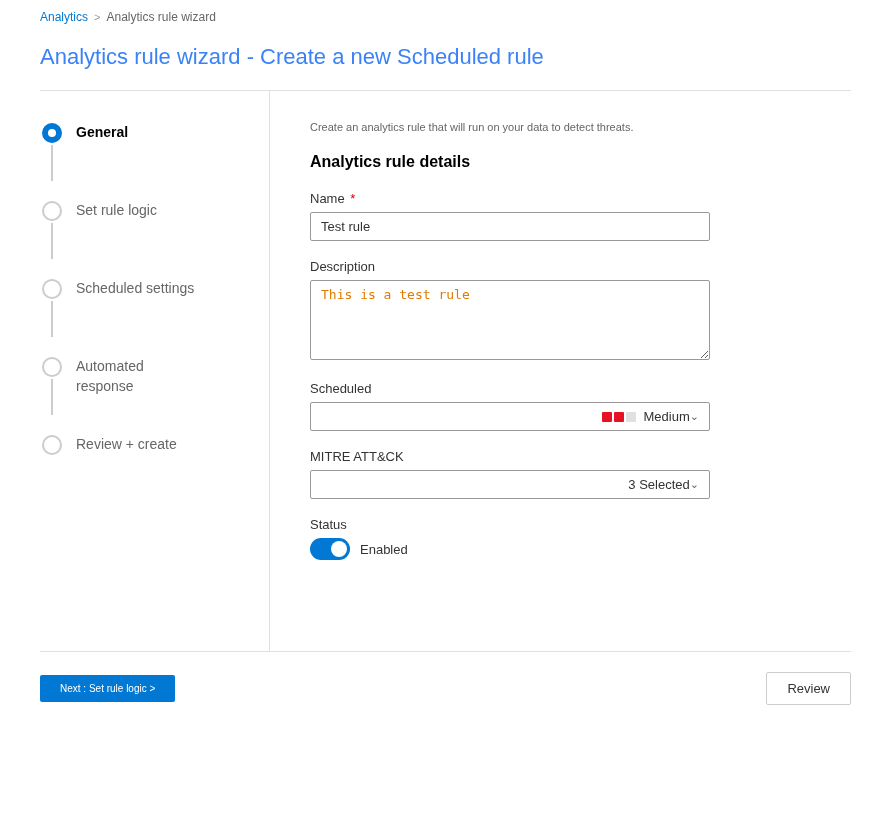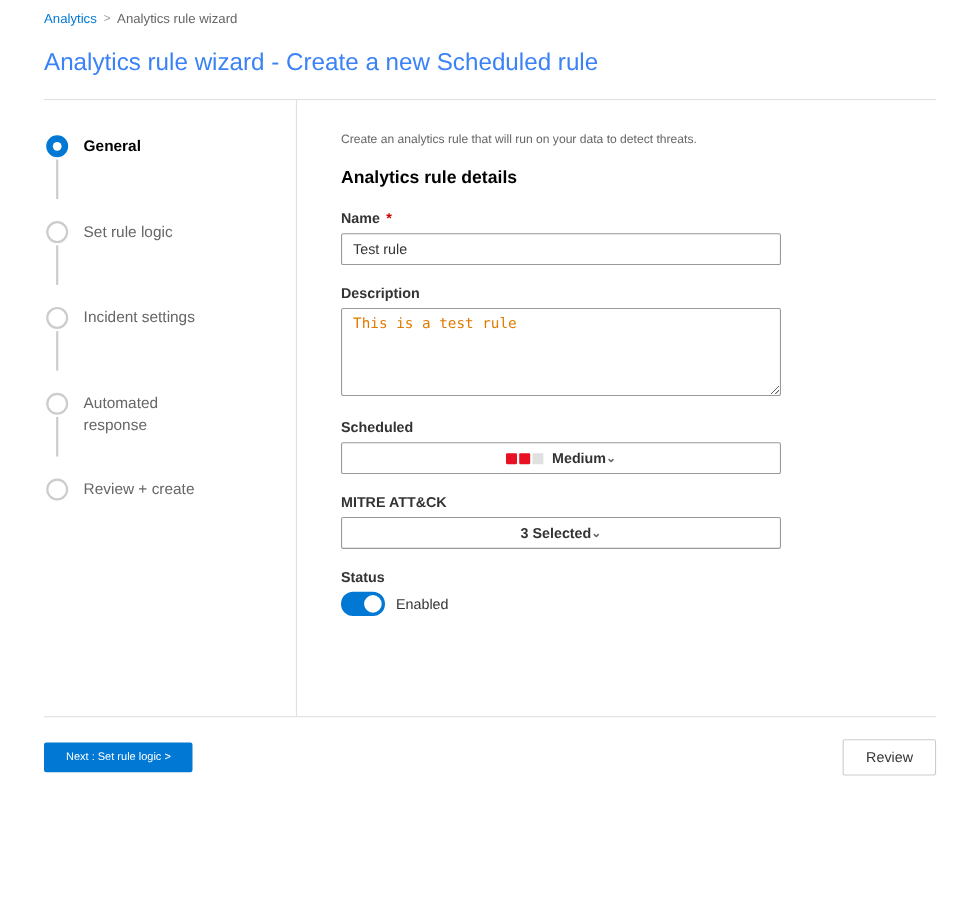--- a/index.html
+++ b/index.html
@@ -137,21 +137,21 @@
       margin-bottom: 20px;
       color: #000;
     }
 
     .field-group {
       margin-bottom: 18px;
     }
 
     .field-label {
       font-size: 13px;
-      font-weight: 700;
+      font-weight: 400;
       margin-bottom: 6px;
       color: #333;
       margin-top: 12px;
     }
 
     .field-label .required {
       color: #c00;
       margin-left: 2px;
     }
 
@@ -181,28 +181,27 @@
 
     .select-wrapper {
       position: relative;
       width: 100%;
       max-width: 400px;
     }
 
     .select-display {
       display: flex;
       align-items: center;
-      justify-content: center;
+      justify-content: flex-end;
       padding: 6px 10px;
       border: 1px solid #999;
       border-radius: 2px;
       cursor: pointer;
       background: #fff;
       font-size: 13px;
-      font-weight: bold;
     }
 
     .select-left {
       display: flex;
       align-items: center;
       gap: 8px;
     }
 
     .severity-icons {
       display: flex;
@@ -320,21 +319,21 @@
         <div class="step-line"></div>
       </div>
       <div class="step-label inactive">Set rule logic</div>
     </div>
 
     <div class="step-item">
       <div class="step-connector-wrap">
         <div class="step-circle"></div>
         <div class="step-line"></div>
       </div>
-      <div class="step-label inactive">Incident settings</div>
+      <div class="step-label inactive">Scheduled settings</div>
     </div>
 
     <div class="step-item">
       <div class="step-connector-wrap">
         <div class="step-circle"></div>
         <div class="step-line"></div>
       </div>
       <div class="step-label inactive">Automated<br>response</div>
     </div>
 

